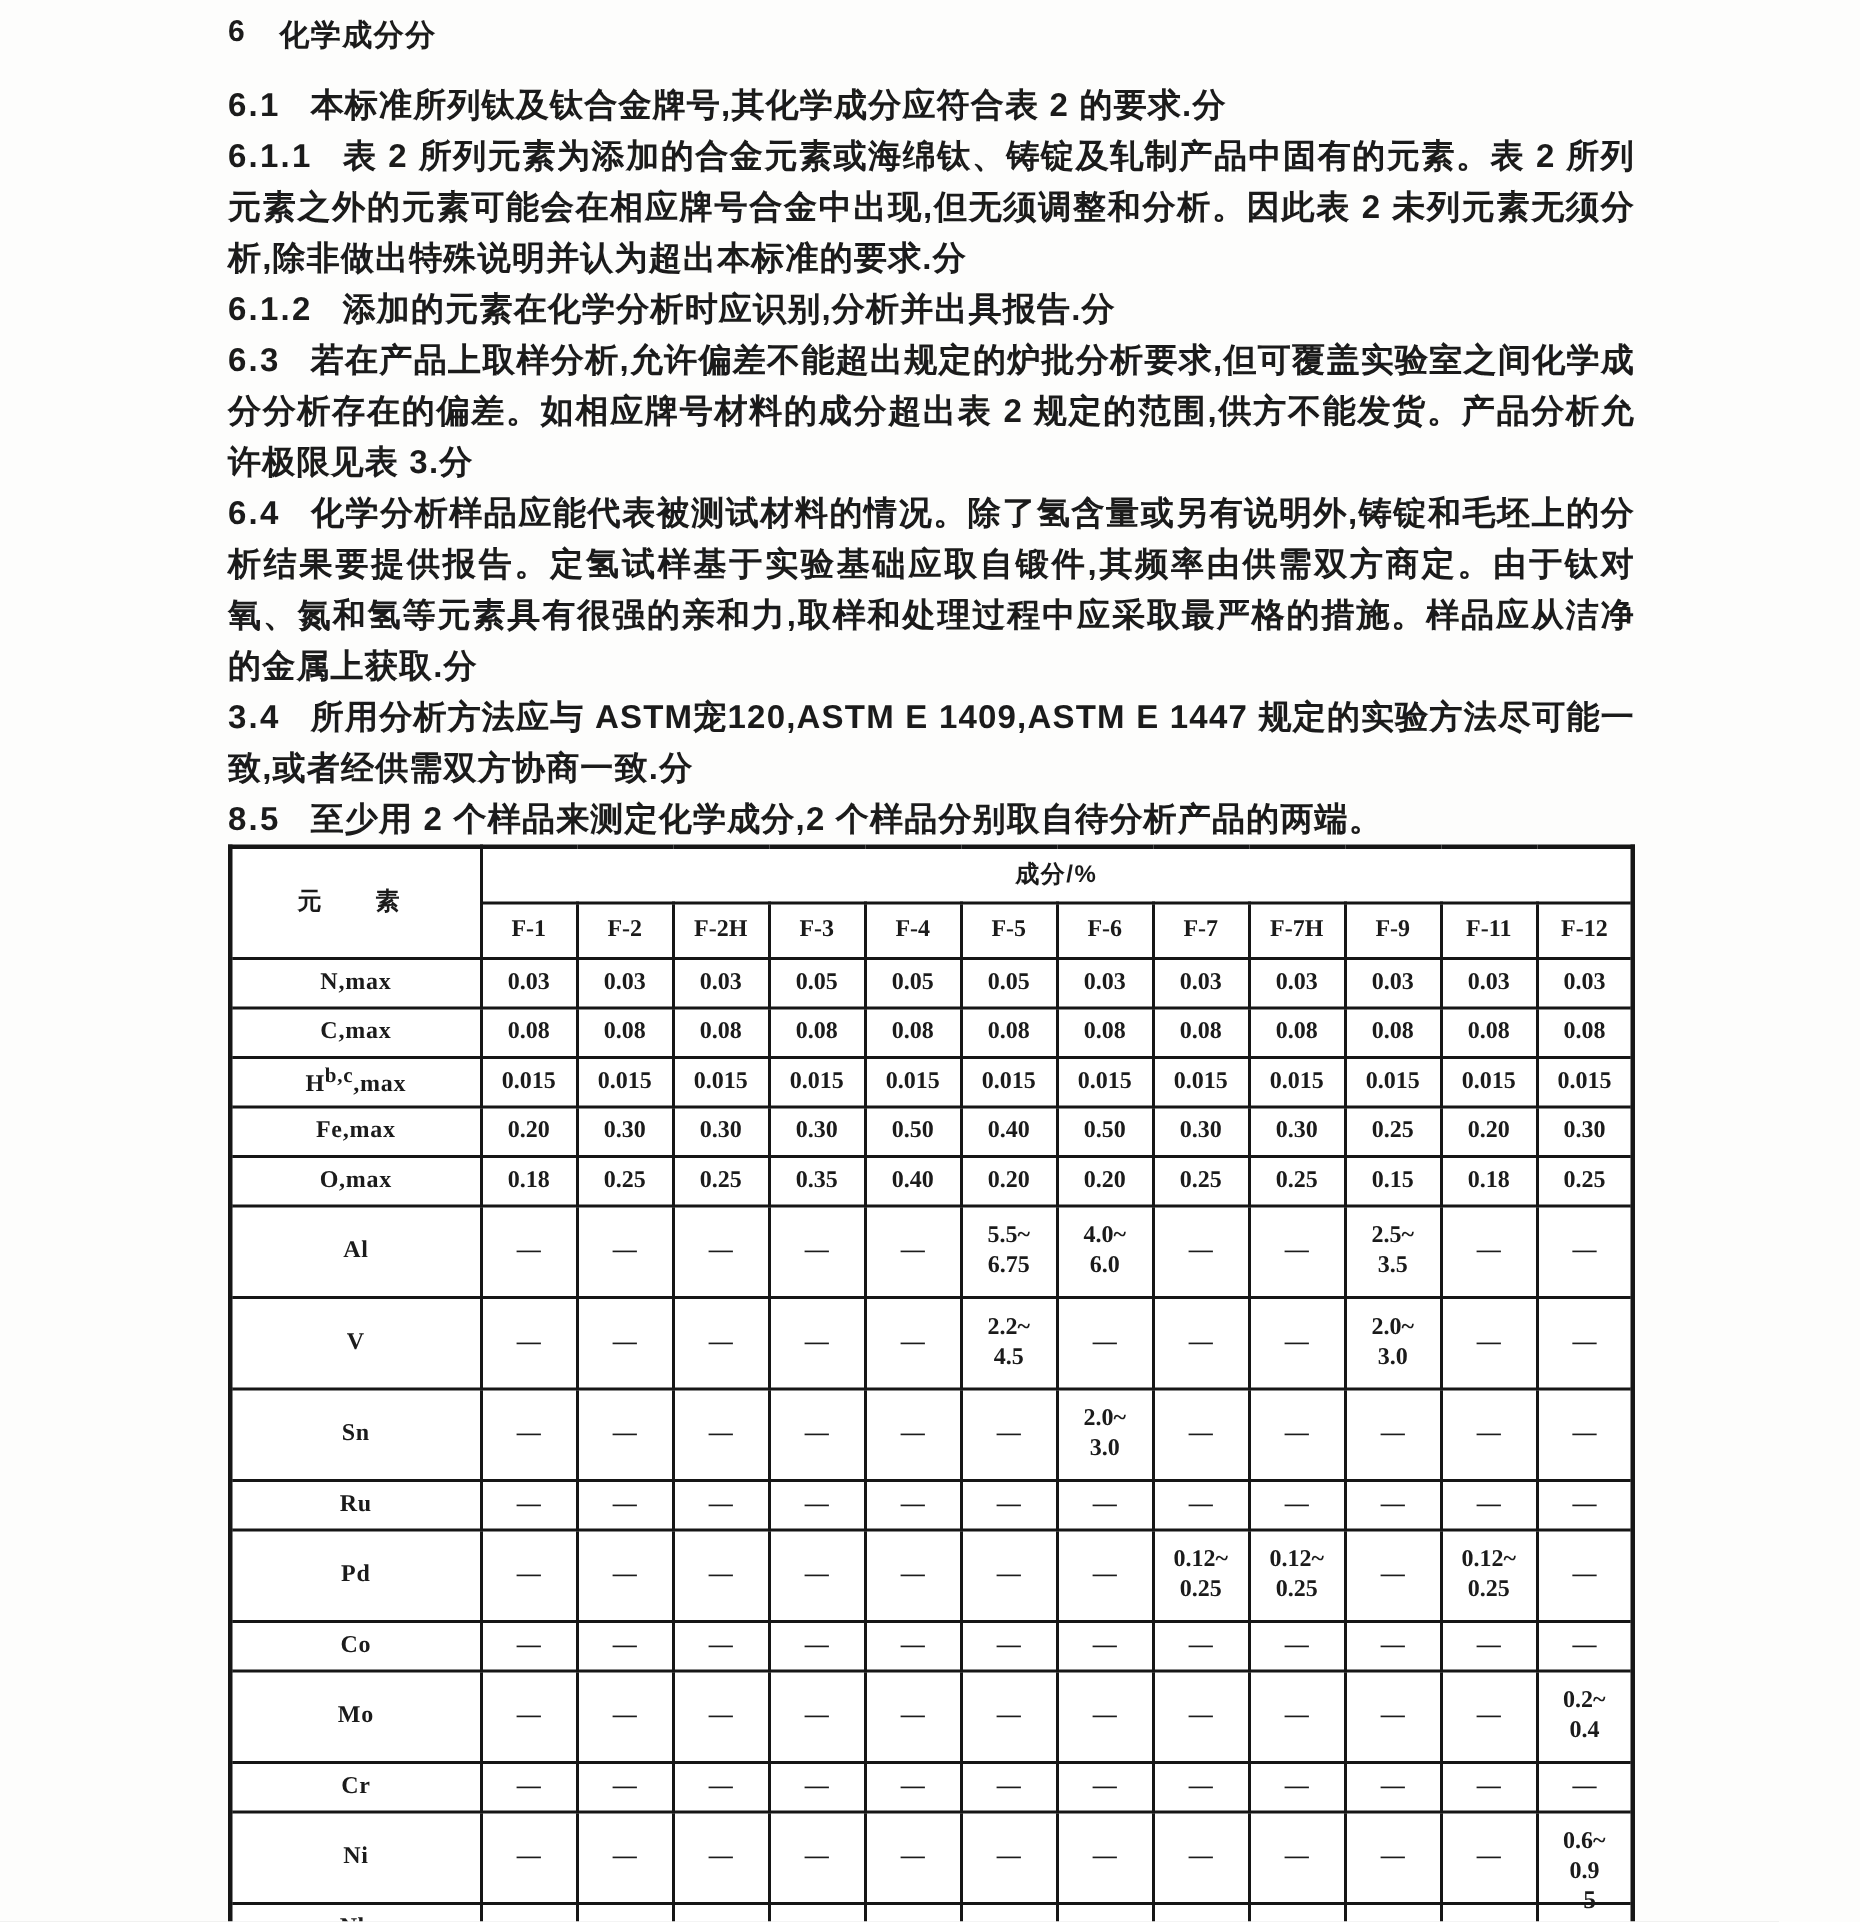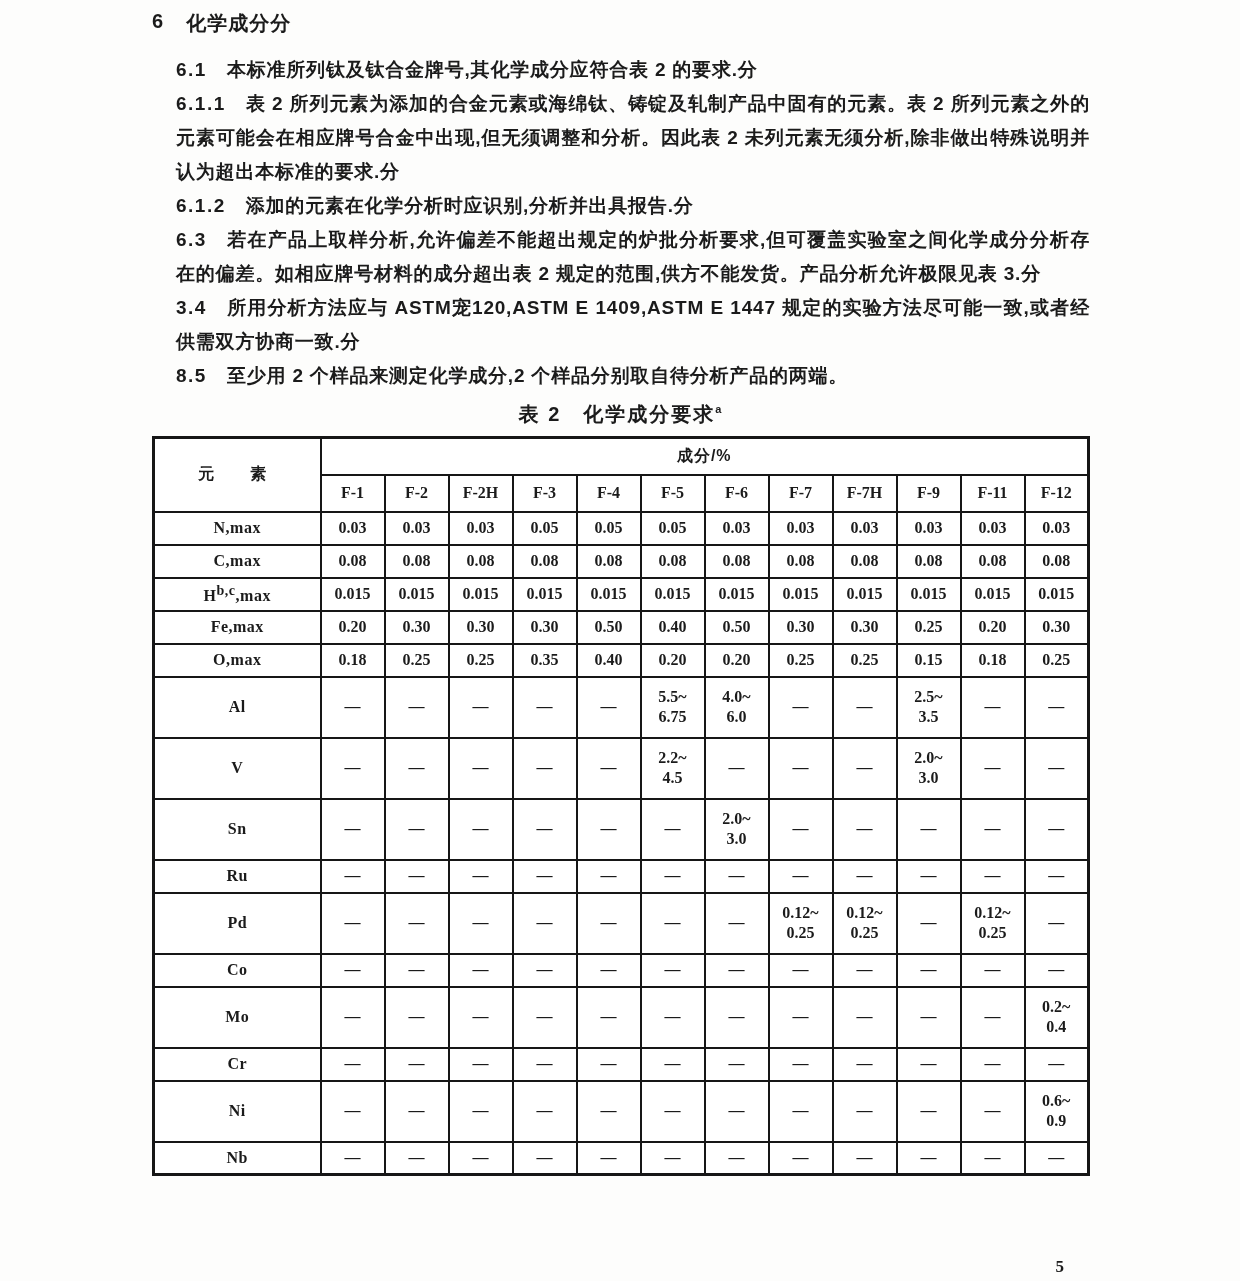--- a/index.html
+++ b/index.html
@@ -18,27 +18,26 @@
   }
   .sec-heading {
     font-size: 20px;
     font-weight: bold;
     letter-spacing: 1px;
     margin-bottom: 16px;
     display: flex;
     gap: 22px;
   }
   .para {
-    font-size: 19px;
+    font-size: 22px;
     line-height: 34px;
     letter-spacing: 0.8px;
     text-align: justify;
     text-justify: inter-ideograph;
     font-weight: 600;
-    margin-left: 24px;
   }
   .para .num {
     font-weight: 700;
     margin-right: 20px;
     letter-spacing: 1.5px;
   }
   .table-title {
     text-align: center;
     font-size: 20px;
     font-weight: bold;
@@ -102,27 +101,25 @@
     <div class="sec-heading">
       <span>6</span>
       <span>化学成分分</span>
     </div>
 
     <div id="paragraphs">
         <div class="para"><span class="num">6.1</span><span>本标准所列钛及钛合金牌号,其化学成分应符合表 2 的要求.分</span></div>
         <div class="para"><span class="num">6.1.1</span><span>表 2 所列元素为添加的合金元素或海绵钛、铸锭及轧制产品中固有的元素。表 2 所列元素之外的元素可能会在相应牌号合金中出现,但无须调整和分析。因此表 2 未列元素无须分析,除非做出特殊说明并认为超出本标准的要求.分</span></div>
         <div class="para"><span class="num">6.1.2</span><span>添加的元素在化学分析时应识别,分析并出具报告.分</span></div>
         <div class="para"><span class="num">6.3</span><span>若在产品上取样分析,允许偏差不能超出规定的炉批分析要求,但可覆盖实验室之间化学成分分析存在的偏差。如相应牌号材料的成分超出表 2 规定的范围,供方不能发货。产品分析允许极限见表 3.分</span></div>
+        <div class="para"><span class="num">6.4</span><span>化学分析样品应能代表被测试材料的情况。除了氢含量或另有说明外,铸锭和毛坯上的分析结果要提供报告。定氢试样基于实验基础应取自锻件,其频率由供需双方商定。由于钛对氧、氮和氢等元素具有很强的亲和力,取样和处理过程中应采取最严格的措施。样品应从洁净的金属上获取.分</span></div>
         <div class="para"><span class="num">3.4</span><span>所用分析方法应与 ASTM宠120,ASTM E 1409,ASTM E 1447 规定的实验方法尽可能一致,或者经供需双方协商一致.分</span></div>
         <div class="para"><span class="num">8.5</span><span>至少用 2 个样品来测定化学成分,2 个样品分别取自待分析产品的两端。</span></div>
       </div>
 
-    <div class="table-title">
-      <span>表 2　化学成分要求</span><sup>a</sup>
-    </div>
 
     <table class="comp">
       <thead>
         <tr>
           <th class="el-h" rowspan="2">元　素</th>
           <th class="comp-h" colspan="12">成分/%</th>
         </tr>
         <tr id="grade-row">
             <th class="grade">F-1</th>
             <th class="grade">F-2</th>

